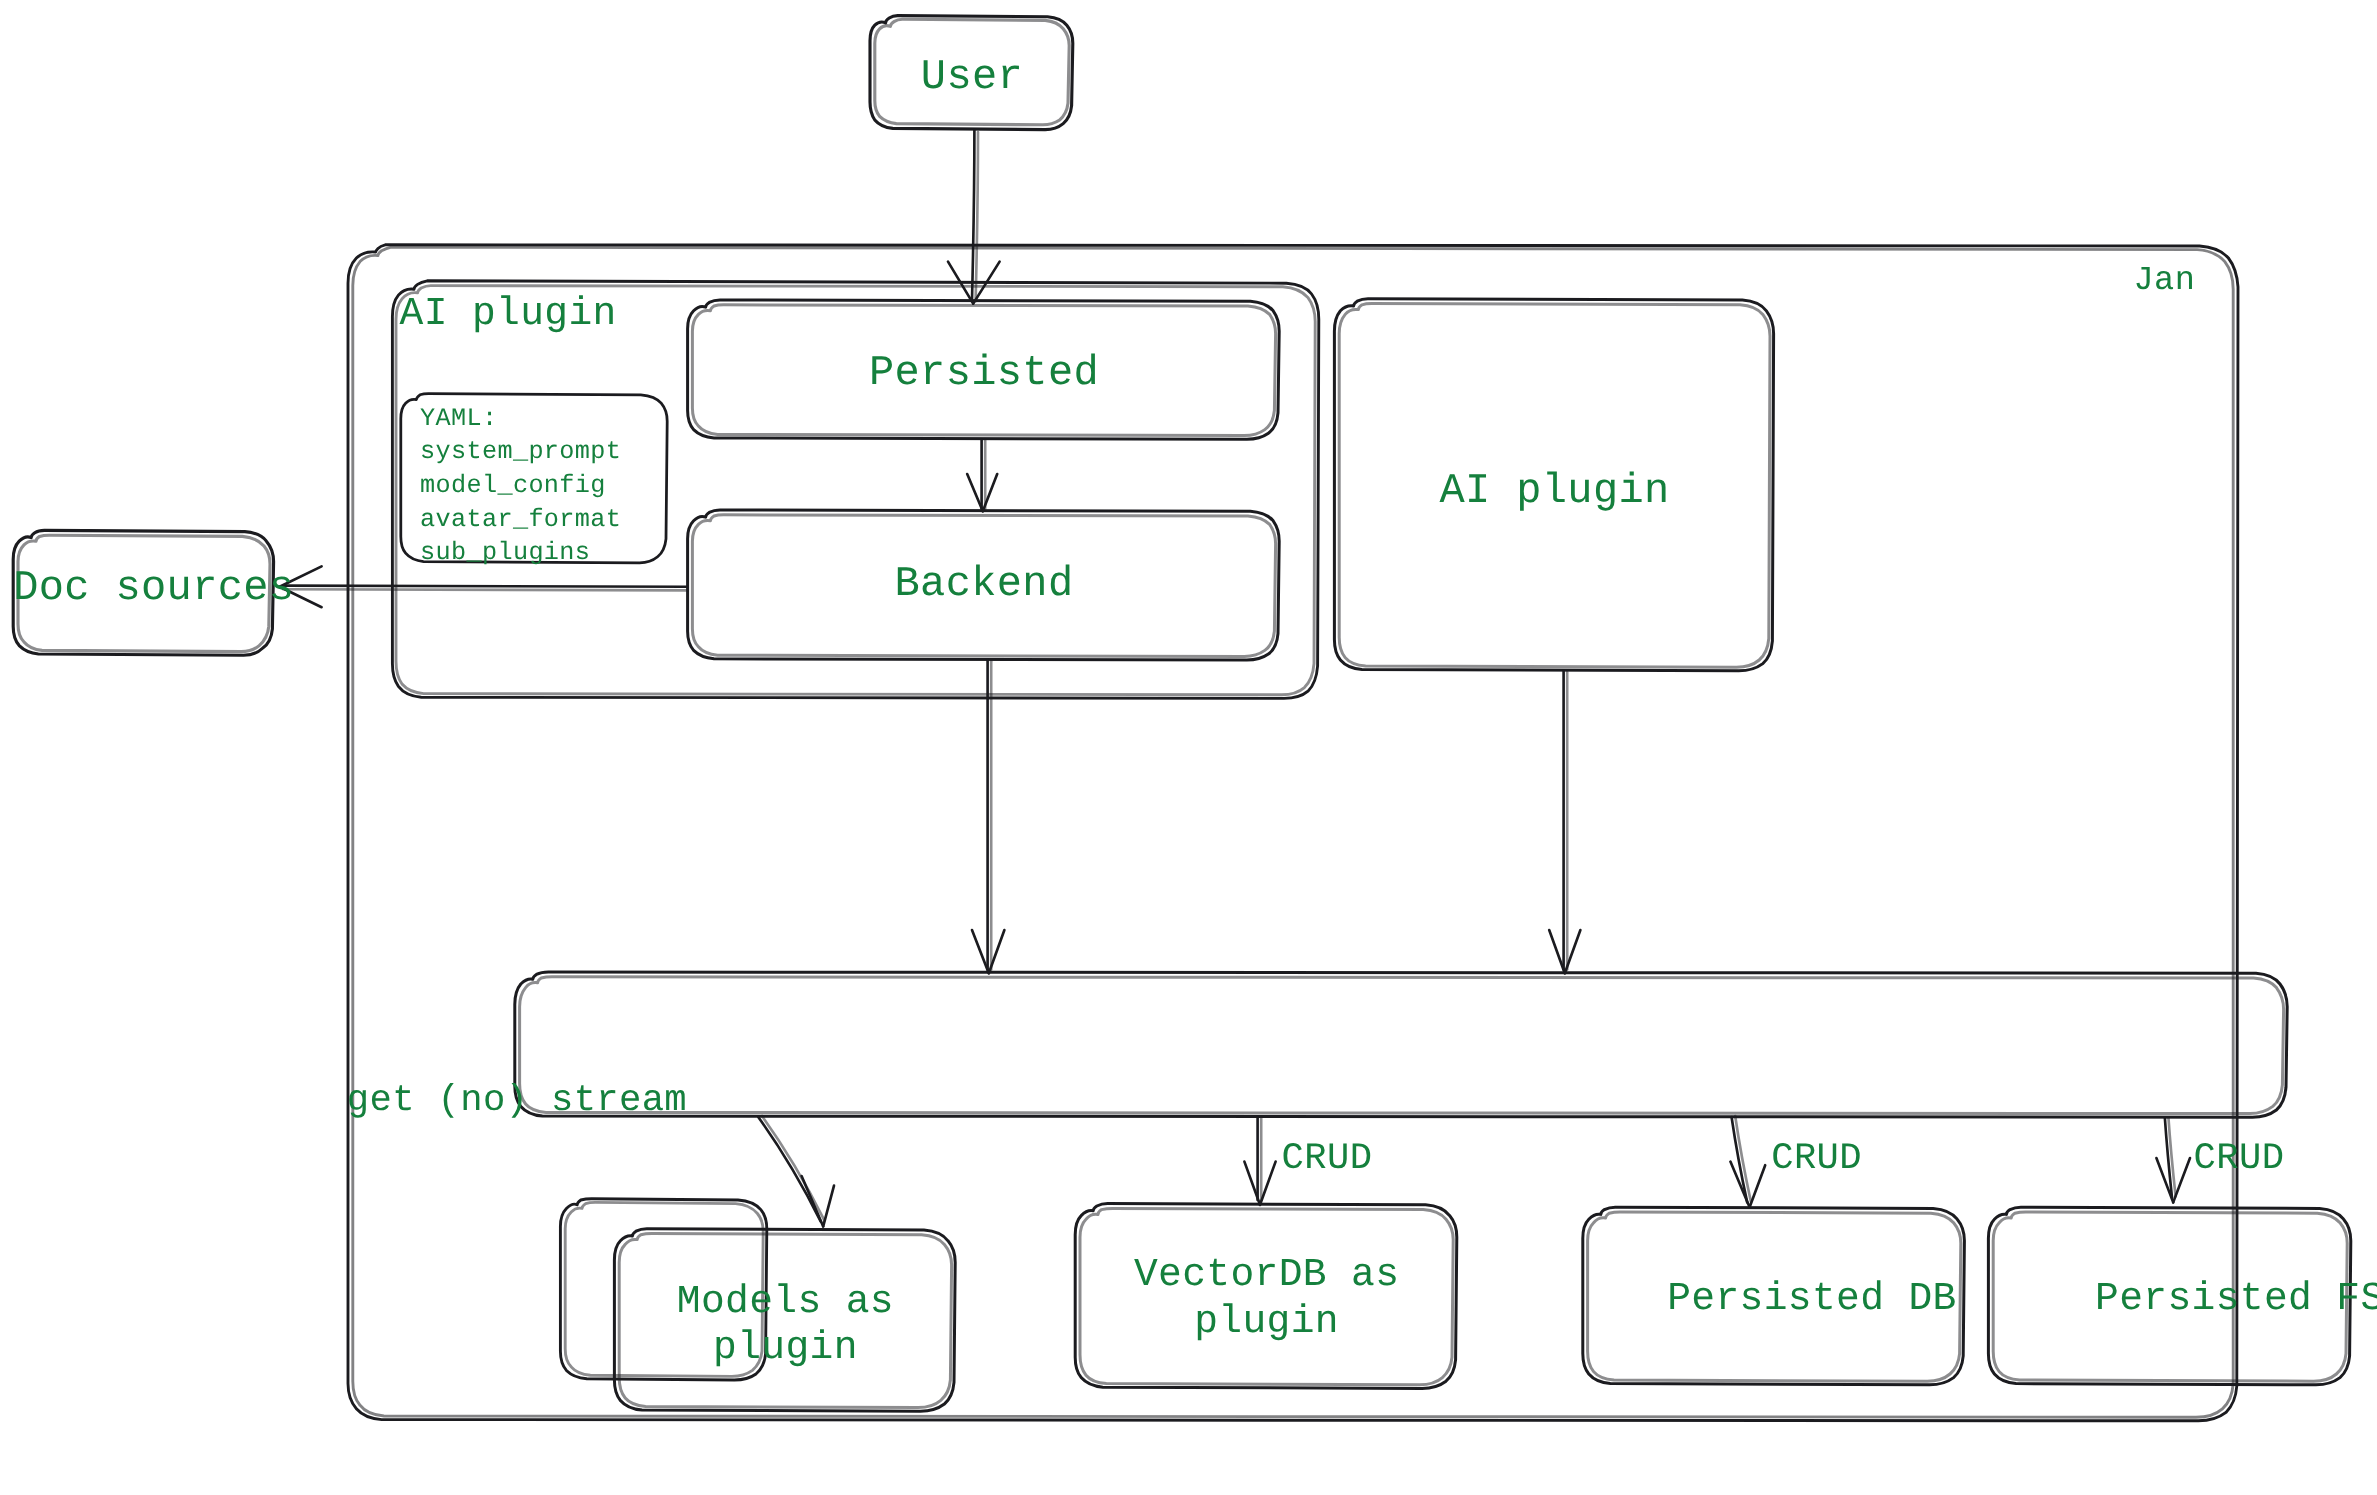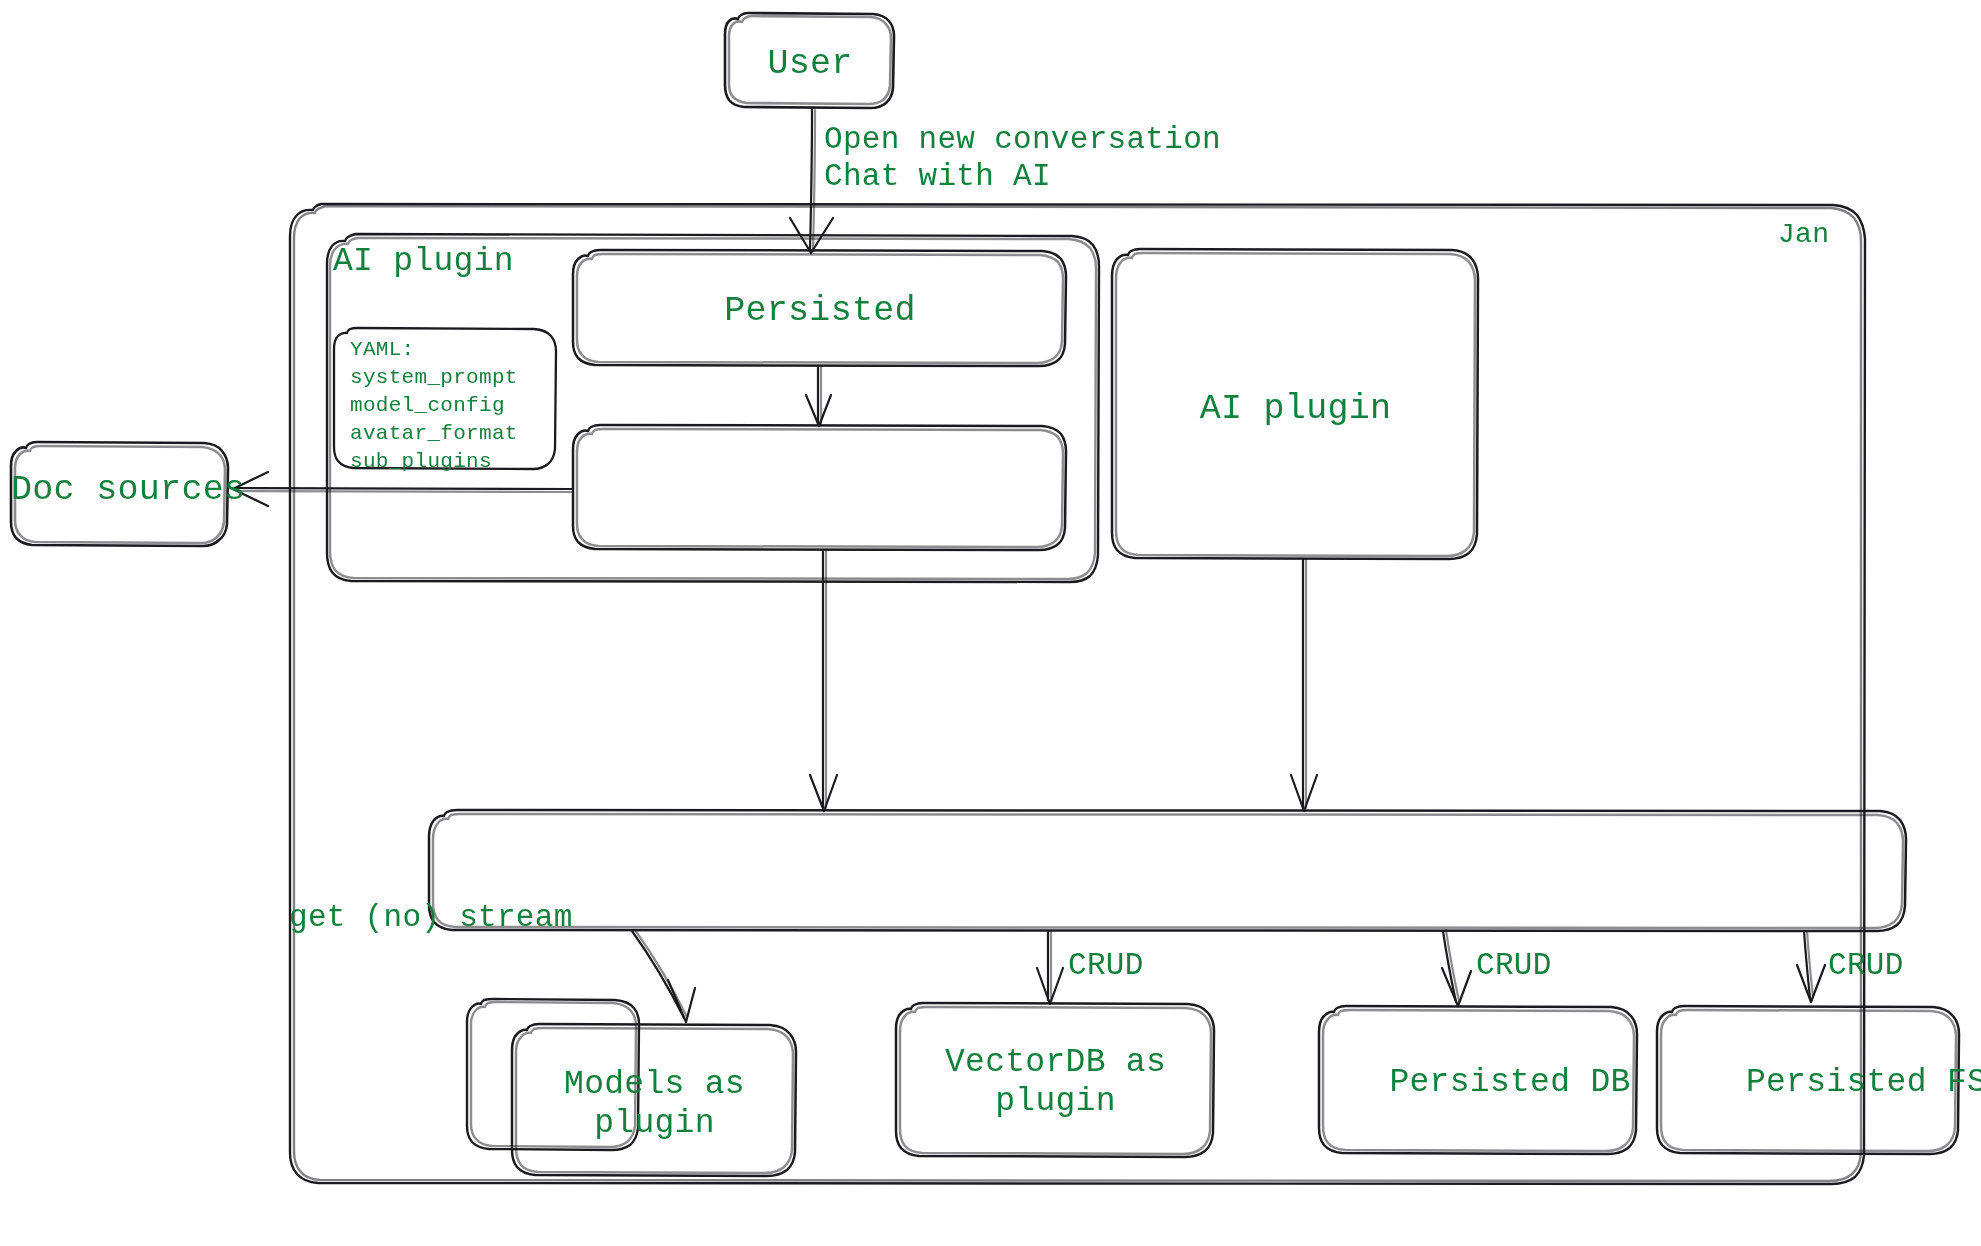--- a/index.html
+++ b/index.html
@@ -160,37 +160,37 @@
   </svg>
 
   <div class="lbl corner" style="left:1778px;top:218px;">Jan</div>
 
   <div class="lbl mid" style="left:333px;top:243px;">AI plugin</div>
 
   <div class="lbl big ctr" style="left:725px;top:44px;width:170px;">User</div>
 
   <div class="lbl big ctr" style="left:573px;top:291px;width:494px;">Persisted</div>
 
+  <div class="lbl big ctr" style="left:573px;top:467px;width:494px;">Backend</div>
 
   <div class="lbl big ctr" style="left:1112px;top:389px;width:367px;">AI plugin</div>
 
   <div class="lbl big ctr" style="left:11px;top:470px;width:218px;">Doc sources</div>
 
 
   <div class="lbl mid ctr" id="models-label" style="left:512px;top:1066px;width:285px;">Models as<br>plugin</div>
 
   <div class="lbl mid ctr" id="vectordb-label" style="left:896px;top:1044px;width:319px;">VectorDB as<br>plugin</div>
 
   <div class="lbl mid ctr" style="left:1319px;top:1064px;width:382px;">Persisted DB</div>
 
   <div class="lbl mid ctr" style="left:1715px;top:1064px;width:303px;">Persisted FS</div>
 
   <div class="lbl yaml" id="yaml-text" style="left:350px;top:336px;">YAML:<br>system_prompt<br>model_config<br>avatar_format<br>sub_plugins</div>
 
-  <div class="lbl edge" id="edge-user-label" style="left:824px;top:122px;">Open new conversation<br>Chat with AI</div>
 
   <div class="lbl edge" id="edge-stream-label" style="left:289px;top:900px;">get (no) stream</div>
 
   <div class="lbl edge" id="edge-crud-1" style="left:1068px;top:948px;">CRUD</div>
 
   <div class="lbl edge" id="edge-crud-2" style="left:1476px;top:948px;">CRUD</div>
 
   <div class="lbl edge" id="edge-crud-3" style="left:1828px;top:948px;">CRUD</div>
 
 </div>

